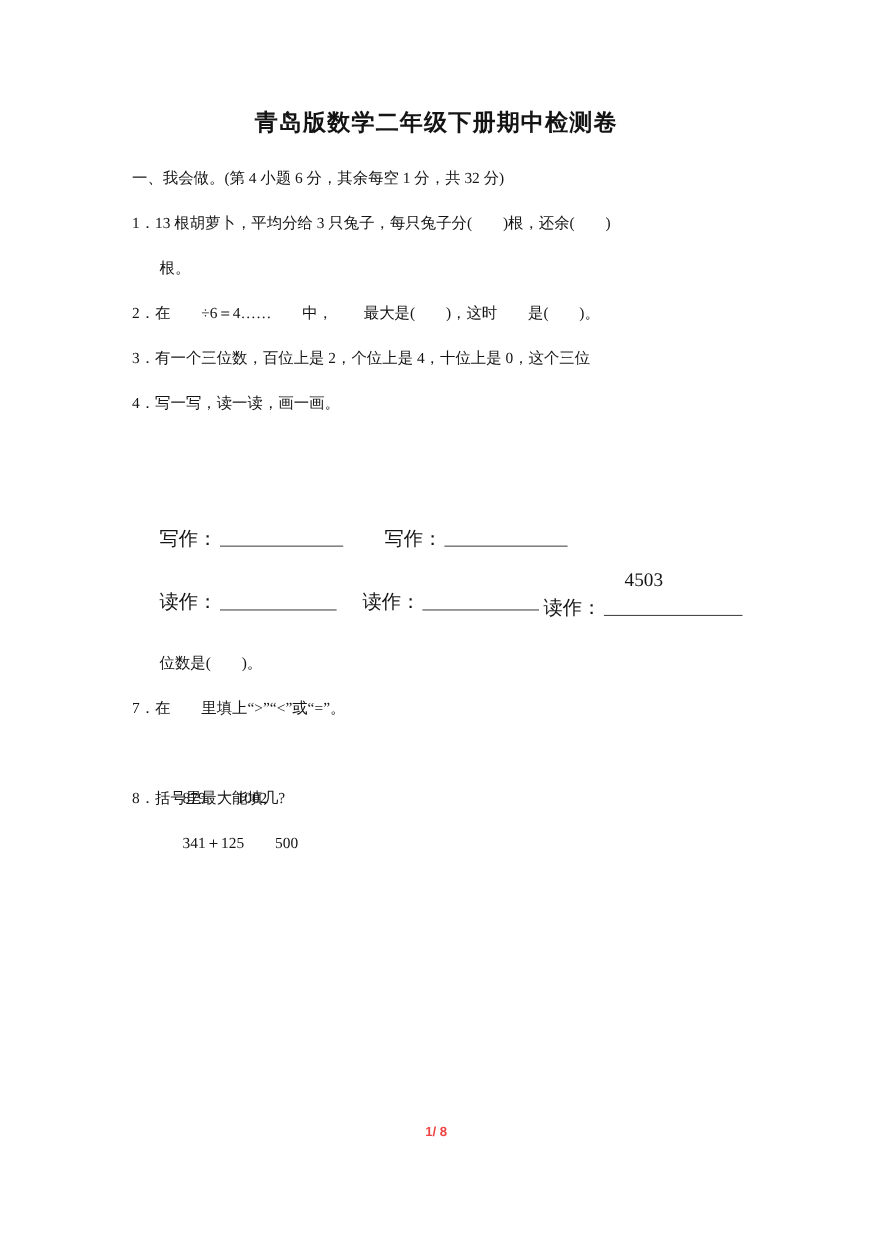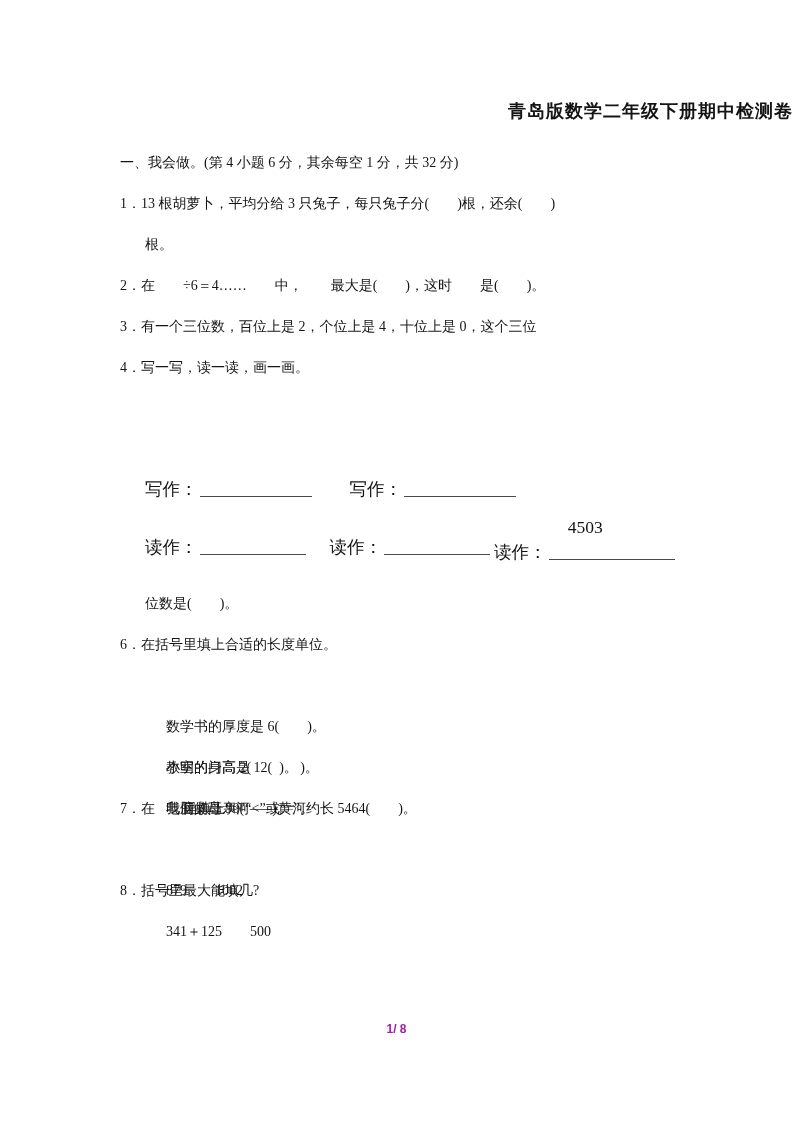--- a/index.html
+++ b/index.html
@@ -10,22 +10,22 @@
     background: #ffffff;
     color: #141414;
     font-family: "Liberation Serif", serif;
     overflow: hidden;
     box-sizing: border-box;
   }
   .title {
     padding-top: 96px;
     height: 30px;
     line-height: 30px;
-    text-align: right;
-    font-size: 18px;
+    text-align: center;
+    font-size: 21px;
     font-weight: bold;
     letter-spacing: 1px;
   }
   .line {
     font-size: 14px;
     height: 41px;
     line-height: 41px;
     margin-left: 120px;
     margin-right: 40px;
     white-space: pre;
@@ -63,21 +63,21 @@
   .col-left-200 { display: inline-block; width: 200px; }
   .footer {
     position: absolute;
     top: 1022px;
     left: 0;
     width: 100%;
     text-align: center;
     font-family: "Liberation Sans", sans-serif;
     font-size: 12px;
     font-weight: bold;
-    color: #a21caf;
+    color: #ef4444;
   }
 </style>
 </head>
 <body>
 
 <div class="page">
 
   <div class="title">青岛版数学二年级下册期中检测卷</div>
 
   <div class="line heading">一、我会做。(第 4 小题 6 分，其余每空 1 分，共 32 分)</div>
@@ -127,34 +127,20 @@
           <span class="blank w125"></span>
         </span>
       </span>
     </div>
   </div>
 
   <div>
     <div class="line cont">位数是(　　)。</div>
   </div>
 
-  <div>
-    <div class="line">6．在括号里填上合适的长度单位。</div>
-    <div class="line cont">
-      <span class="col-left-245">数学书的厚度是 6(　　)。</span>
-      <span>教室的门高 2(　　)。</span>
-    </div>
-    <div class="line cont">
-      <span class="col-left-245">小明的身高是 12(　　)。</span>
-      <span>电脑桌高 90(　　)。</span>
-    </div>
-    <div class="line cont">
-      <span>我们的母亲河——黄河约长 5464(　　)。</span>
-    </div>
-  </div>
 
   <div>
     <div class="line">7．在　　里填上“&gt;”“&lt;”或“=”。</div>
     <div class="line cont">
       <span class="col-left-200">879　　1002</span>
       <span>341＋125　　500</span>
     </div>
   </div>
 
   <div>

